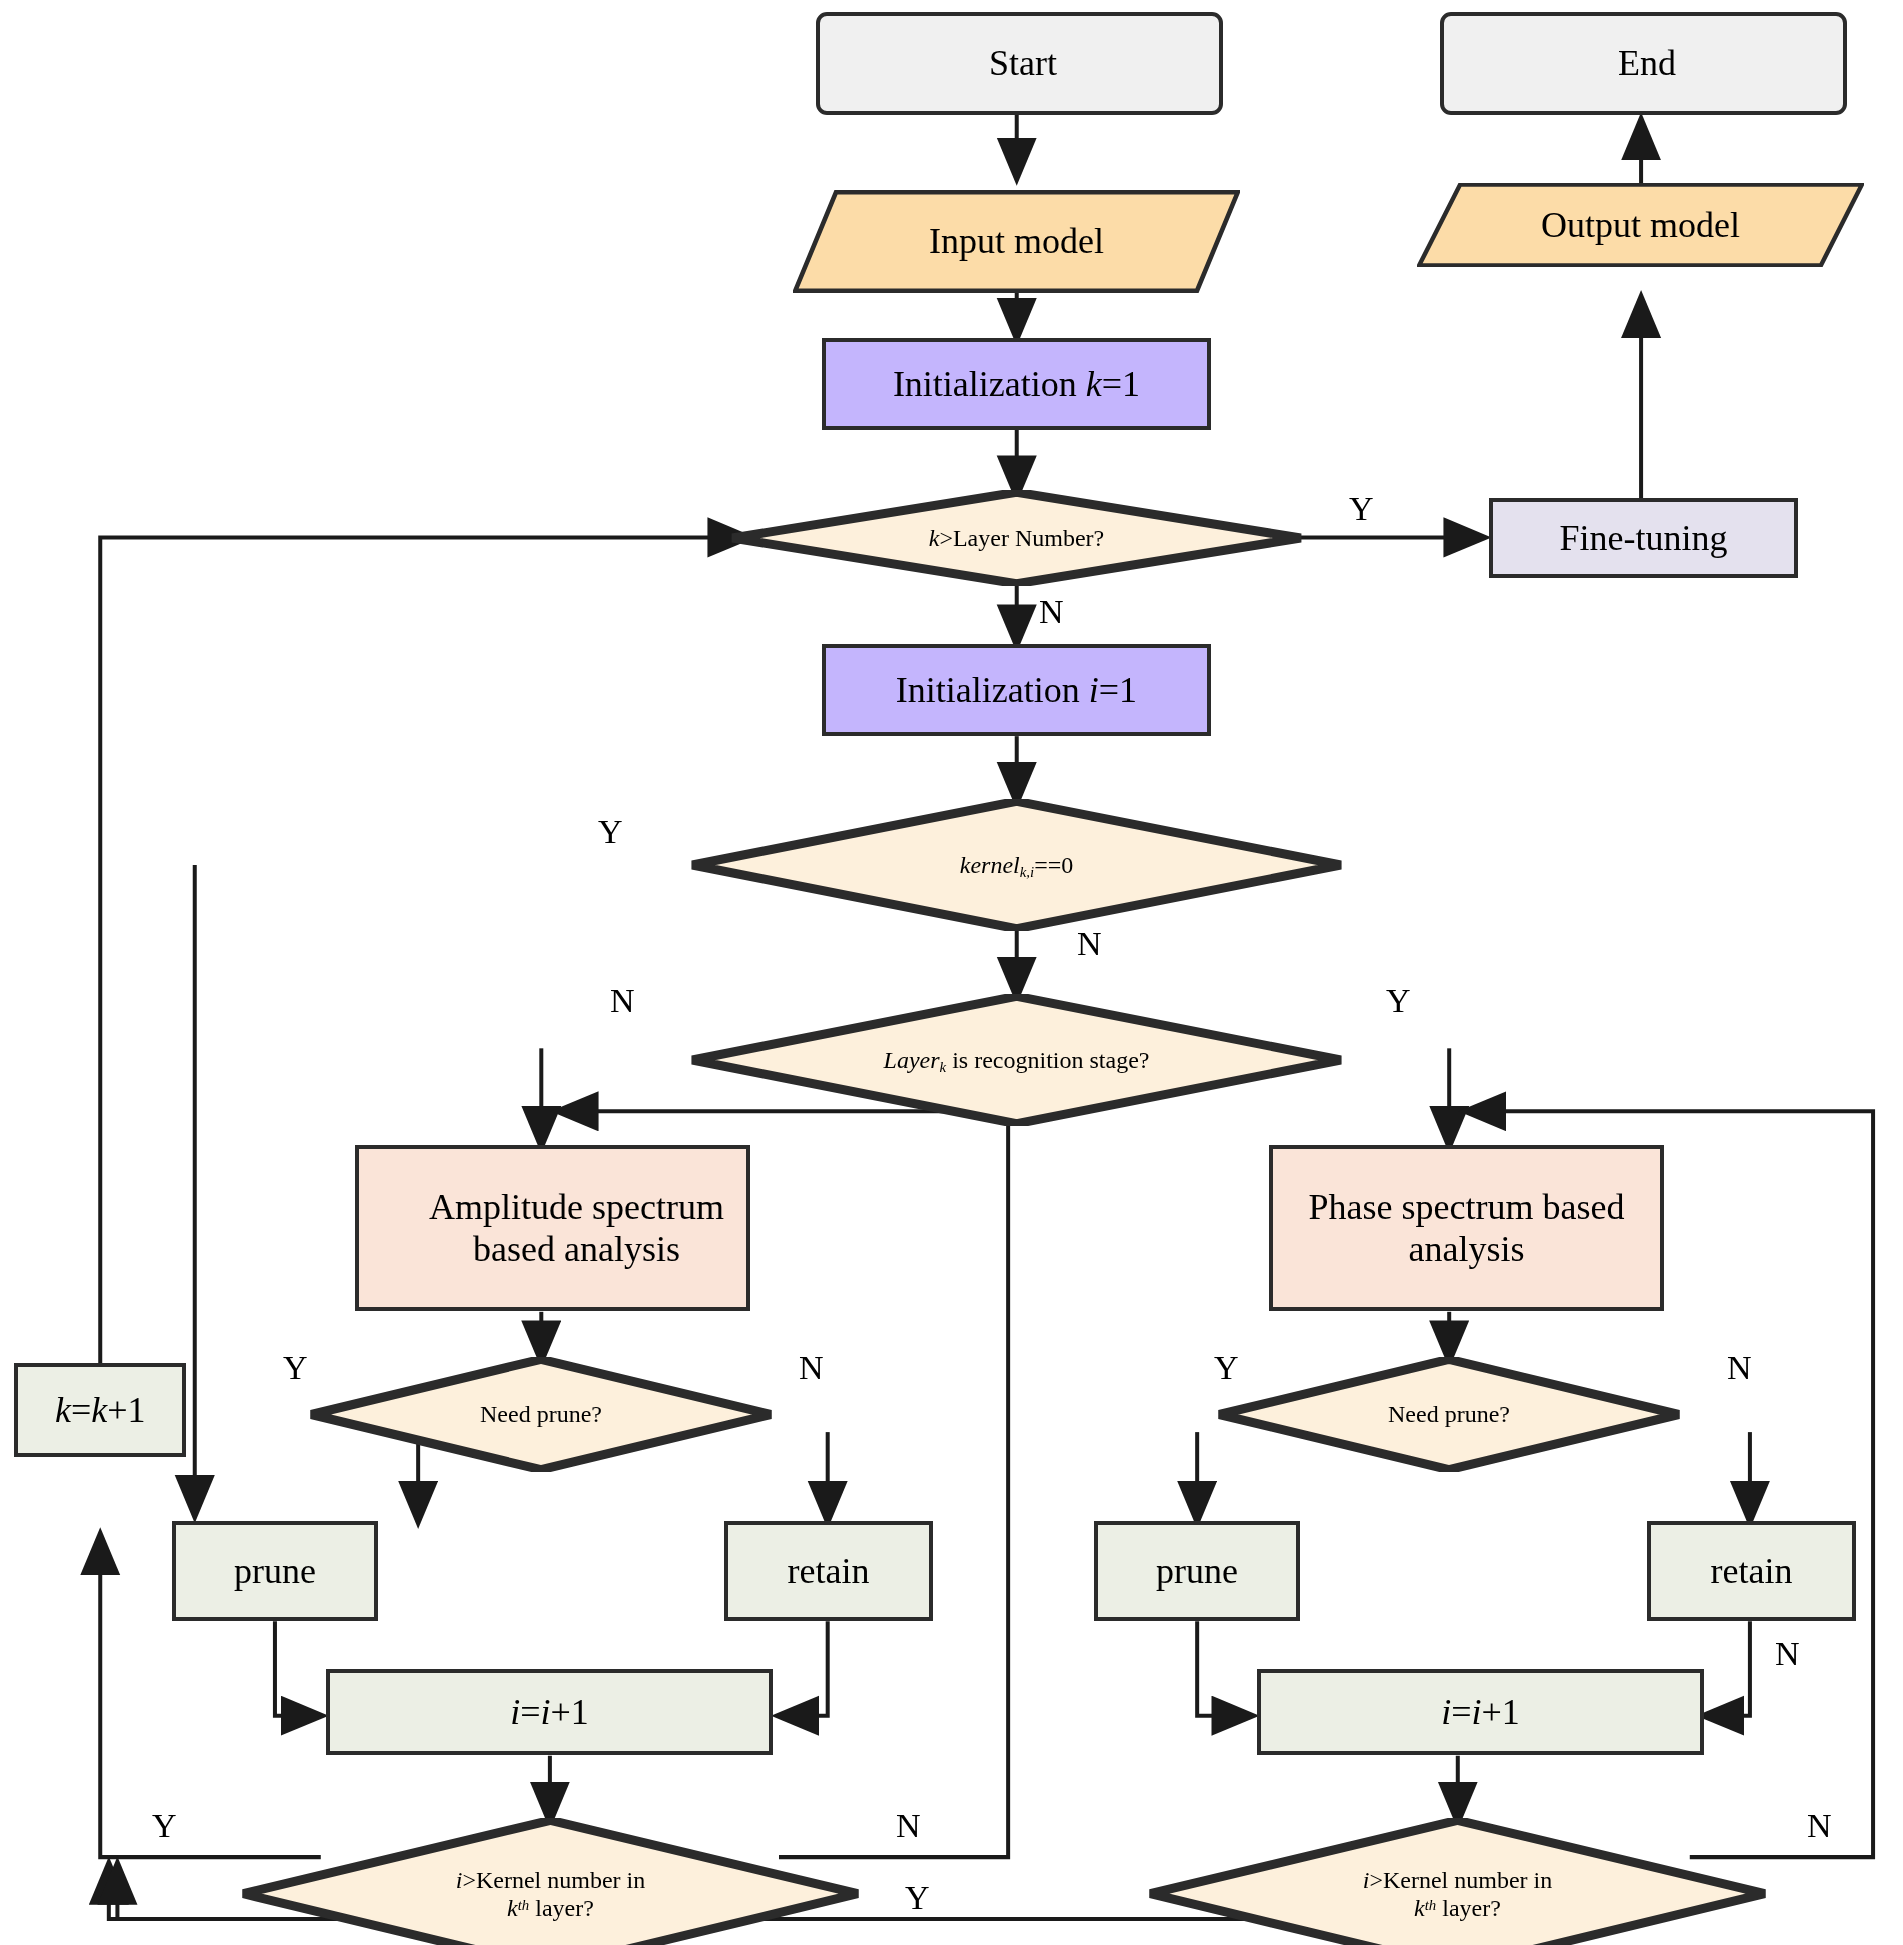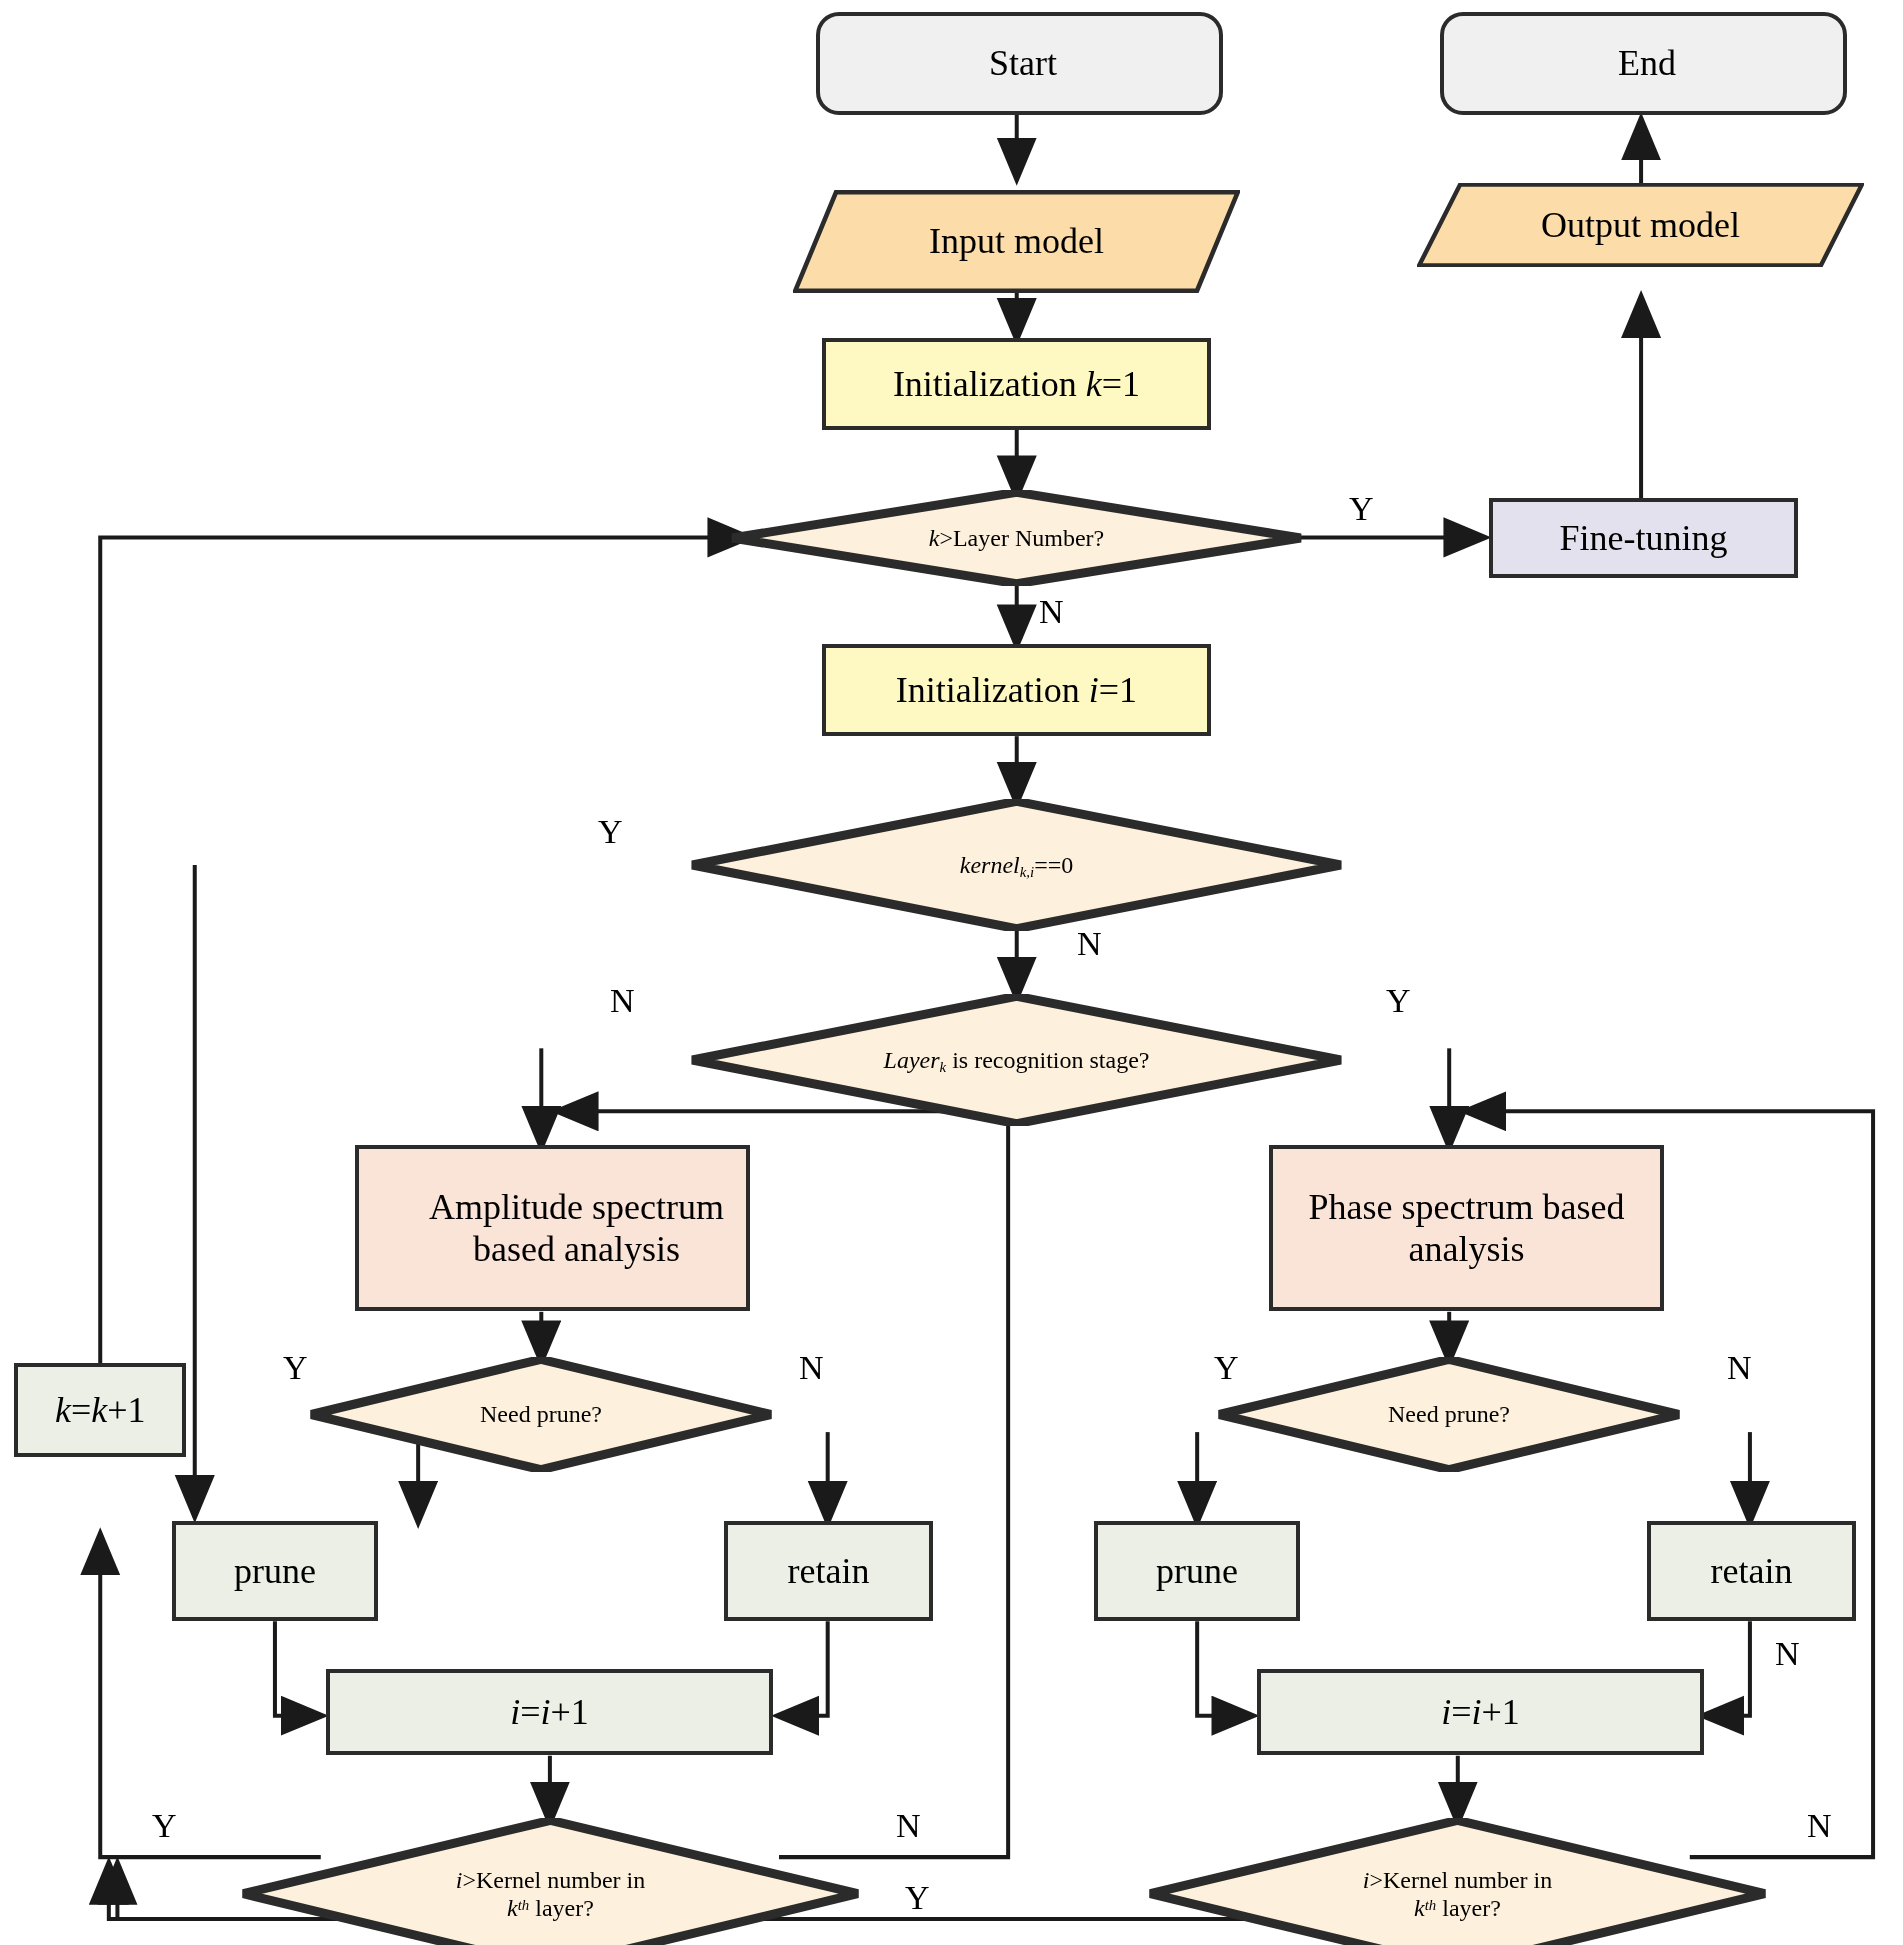--- a/index.html
+++ b/index.html
@@ -6,25 +6,25 @@
   html,body{margin:0;padding:0;background:#ffffff;}
   body{font-family:"Liberation Serif", serif;}
   #stage{position:relative;width:1904px;height:1946px;background:#fff;overflow:hidden;}
   svg#wires{position:absolute;left:0;top:0;width:1904px;height:1946px;}
 
   .node{position:absolute;box-sizing:border-box;display:flex;align-items:center;justify-content:center;
         text-align:center;color:#000;line-height:1.18;}
   .node span.lbl{display:block;padding:0 5.7px;}
 
   
-  .term{background:#f0f0f0;border:4px solid #2b2b2b;border-radius:23px;font-size:36px;padding-left:7px;}
+  .term{background:#f0f0f0;border:4px solid #2b2b2b;border-radius:11px;font-size:36px;padding-left:7px;}
 
   
   .proc{border:4px solid #2b2b2b;font-size:36px;}
-  .proc.yellow{background:#fef9c3;}
+  .proc.yellow{background:#c4b5fd;}
   .proc.lav{background:#e4e1ee;}
   .proc.pink{background:#fae4d8;}
   .proc.green{background:#ecefe5;}
 
   
   .data{font-size:36px;}
   .data .shape{position:absolute;left:0;top:0;width:100%;height:100%;}
   .data .lbl{position:relative;z-index:2;}
 
   

